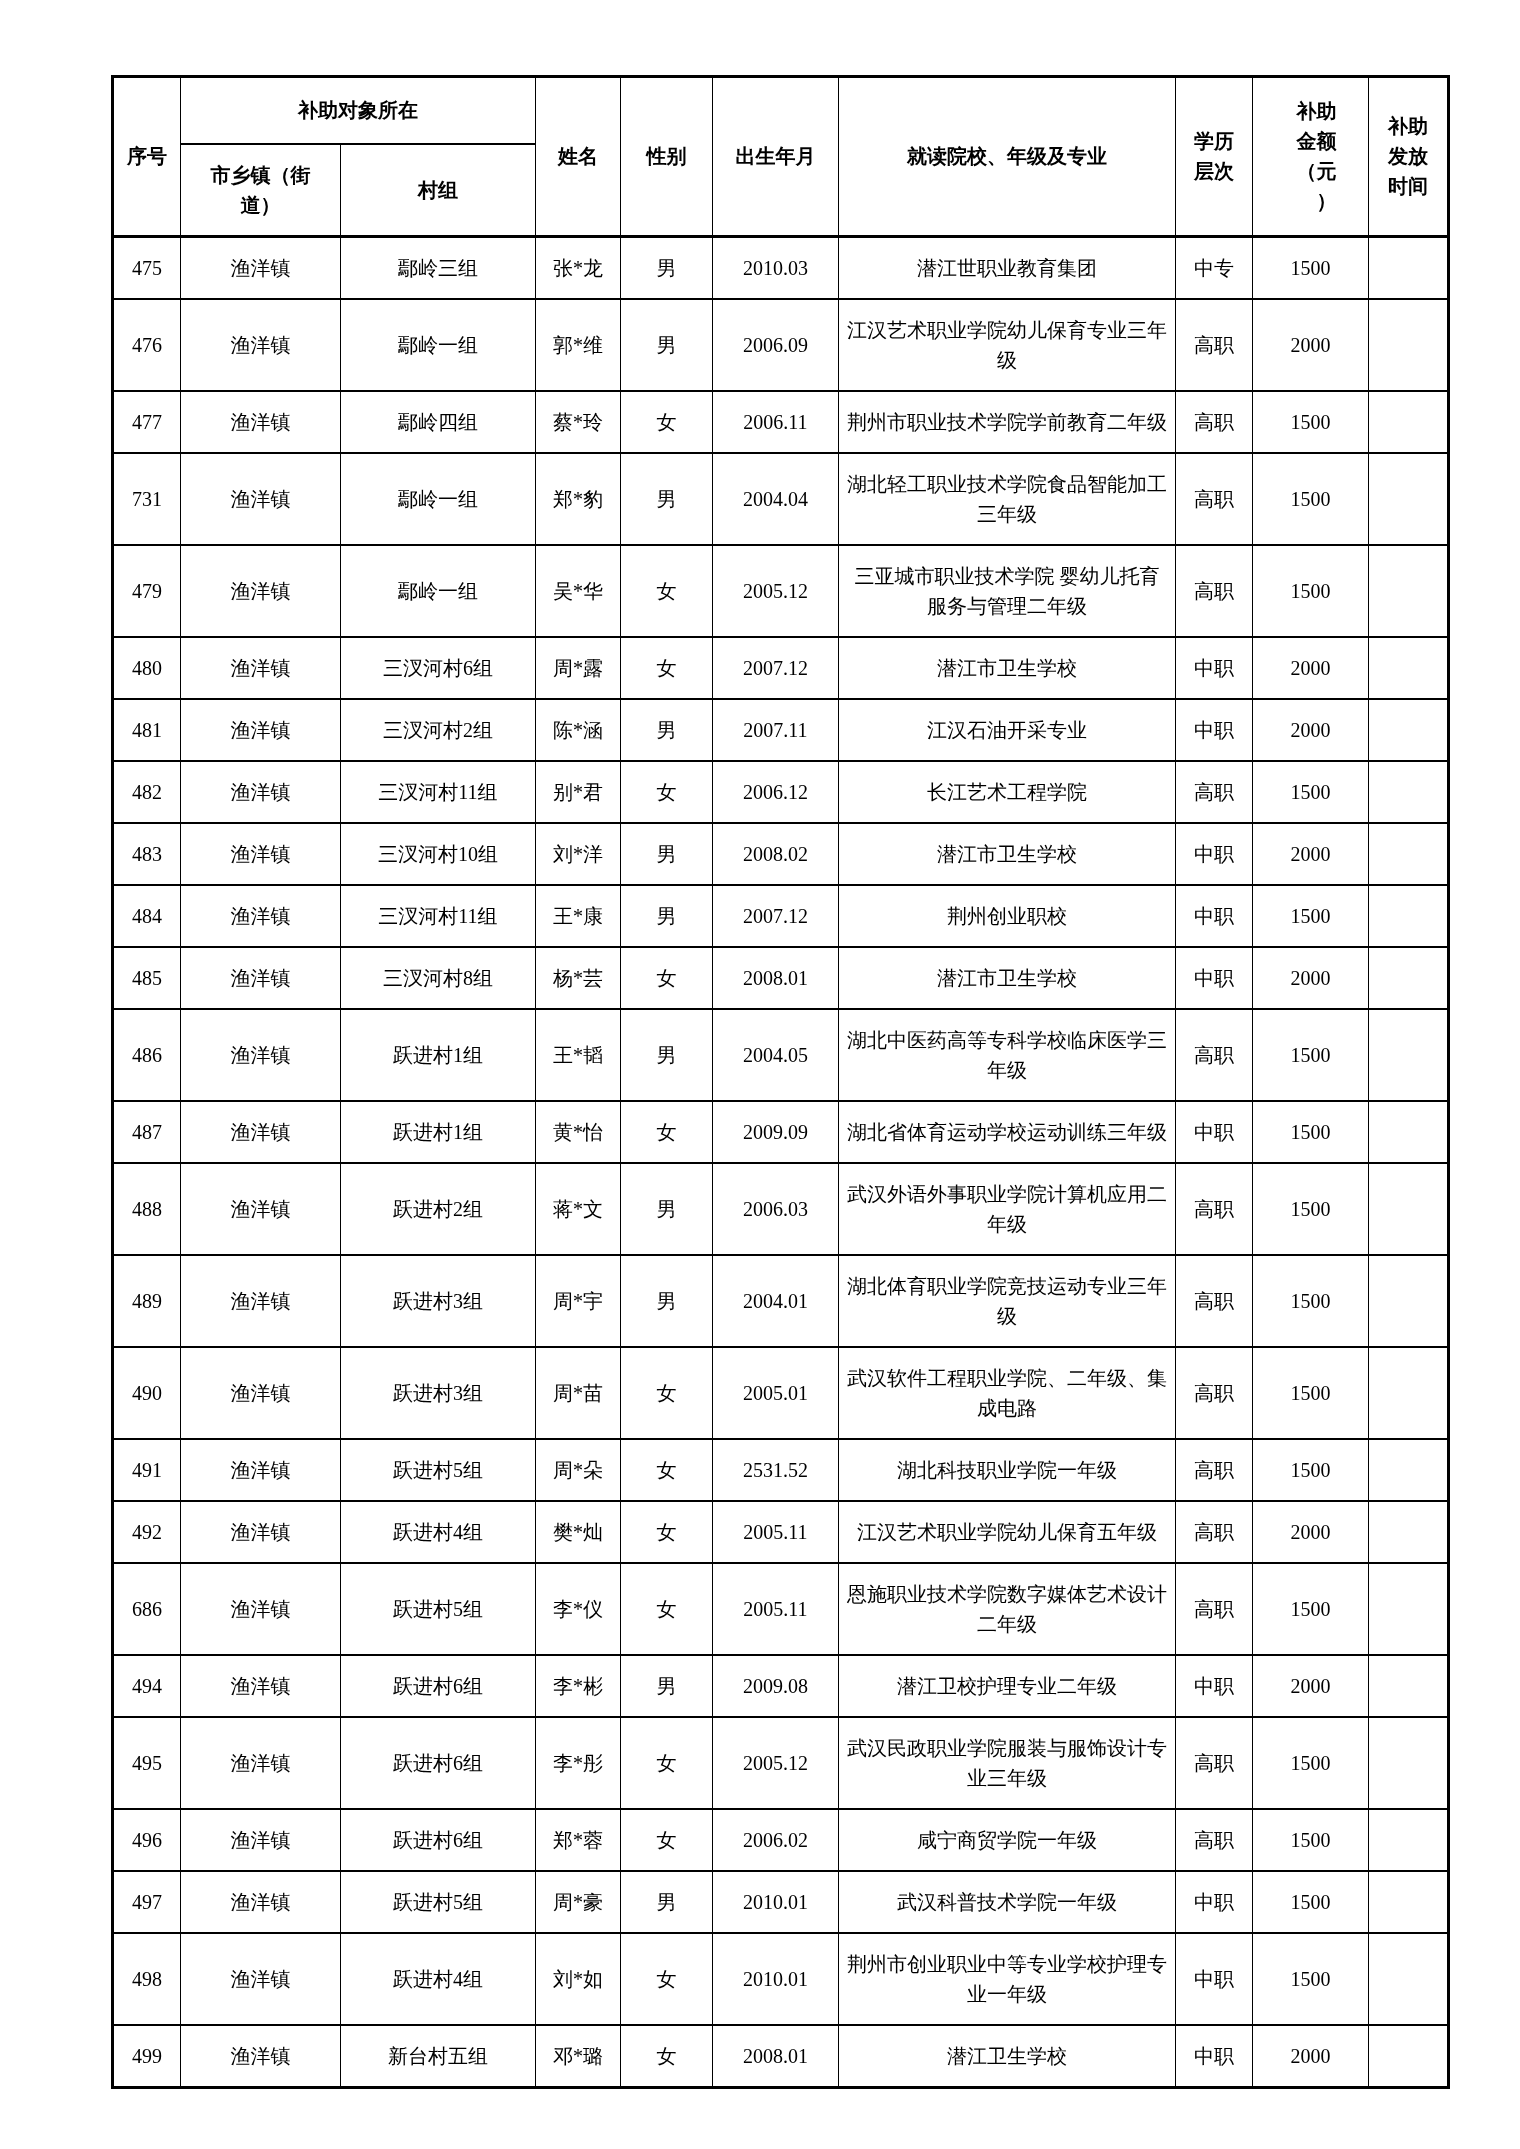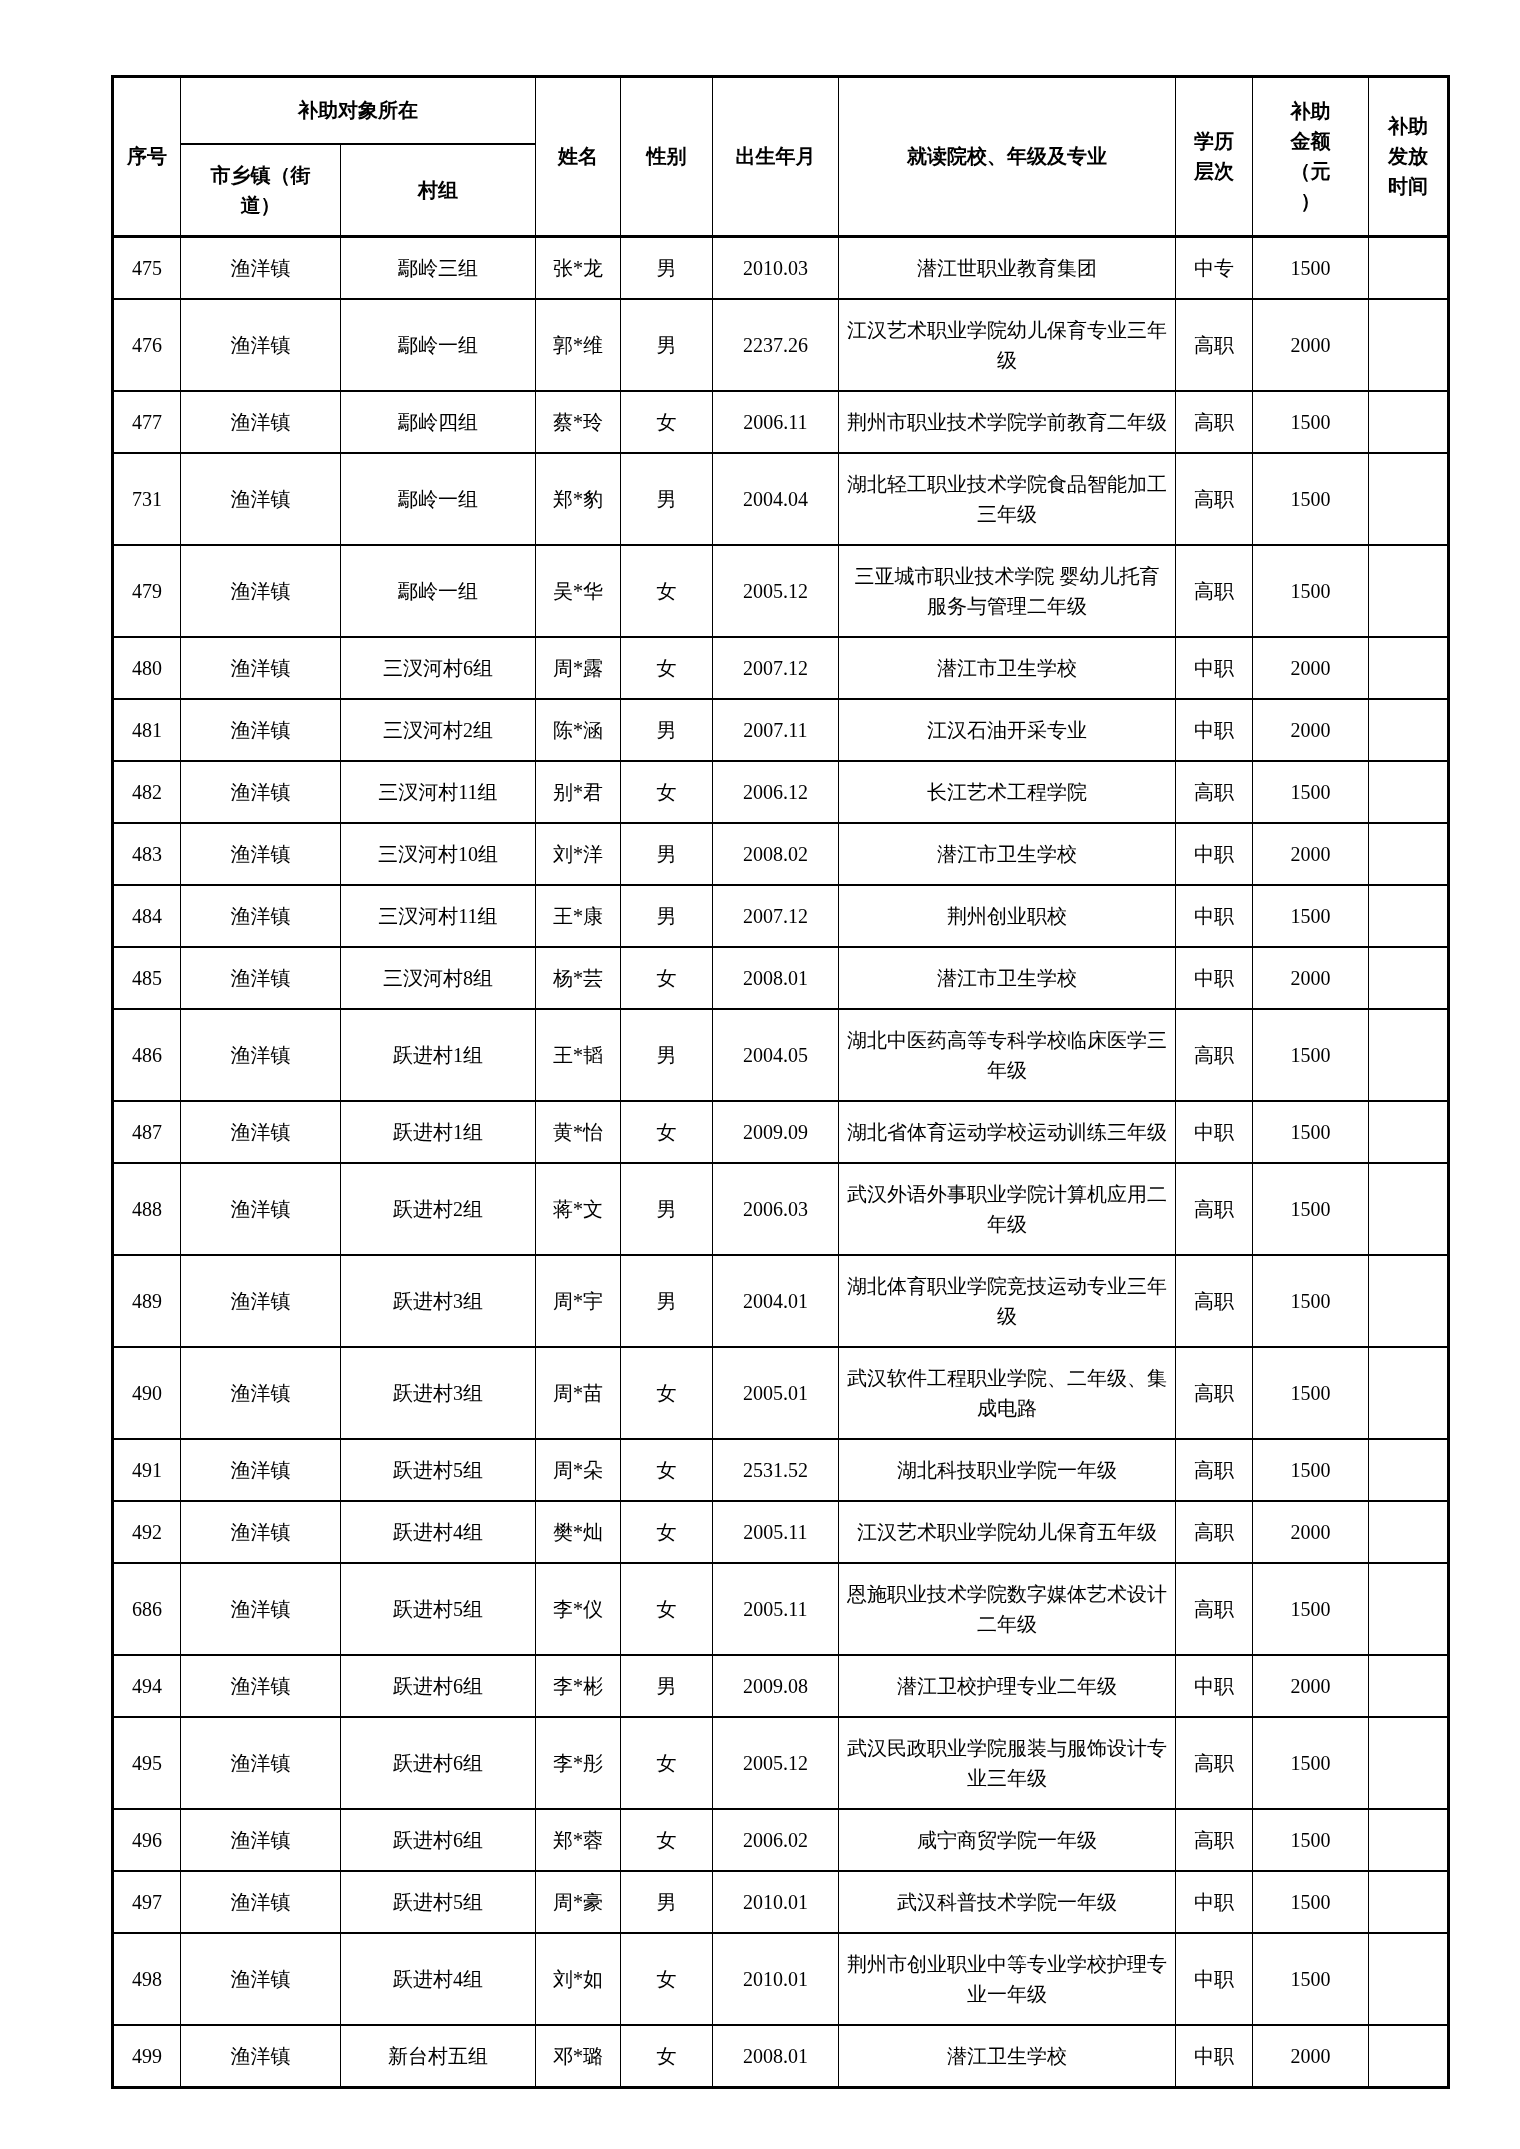--- a/index.html
+++ b/index.html
@@ -59,21 +59,21 @@
   }
   thead tr.h1 th { height: 67px; }
   thead tr.h2 th { height: 65px; }
   thead tr.h2 th,
   thead th[rowspan] {
     border-bottom: 3px solid #000000;
   }
   thead .wrap-narrow { display: inline-block; }
   thead .w-town   { max-width: 112px; font-family: Liberation Serif, serif; }
   thead .w-level  { max-width: 46px; }
-  thead .w-amount { max-width: 52px; }
+  thead .w-amount { max-width: 52px; text-align: right; }
   thead .w-time   { max-width: 46px; }
 
   tbody td { background: #ffffff; }
 </style>
 </head>
 <body>
 
 <div class="page">
   <table class="subsidy-table">
     <colgroup>
@@ -117,21 +117,21 @@
     <td>中专</td>
     <td>1500</td>
     <td></td>
   </tr>
         <tr>
     <td>476</td>
     <td>渔洋镇</td>
     <td>鄢岭一组</td>
     <td>郭*维</td>
     <td>男</td>
-    <td>2237.26</td>
+    <td>2006.09</td>
     <td>江汉艺术职业学院幼儿保育专业三年级</td>
     <td>高职</td>
     <td>2000</td>
     <td></td>
   </tr>
         <tr>
     <td>477</td>
     <td>渔洋镇</td>
     <td>鄢岭四组</td>
     <td>蔡*玲</td>

